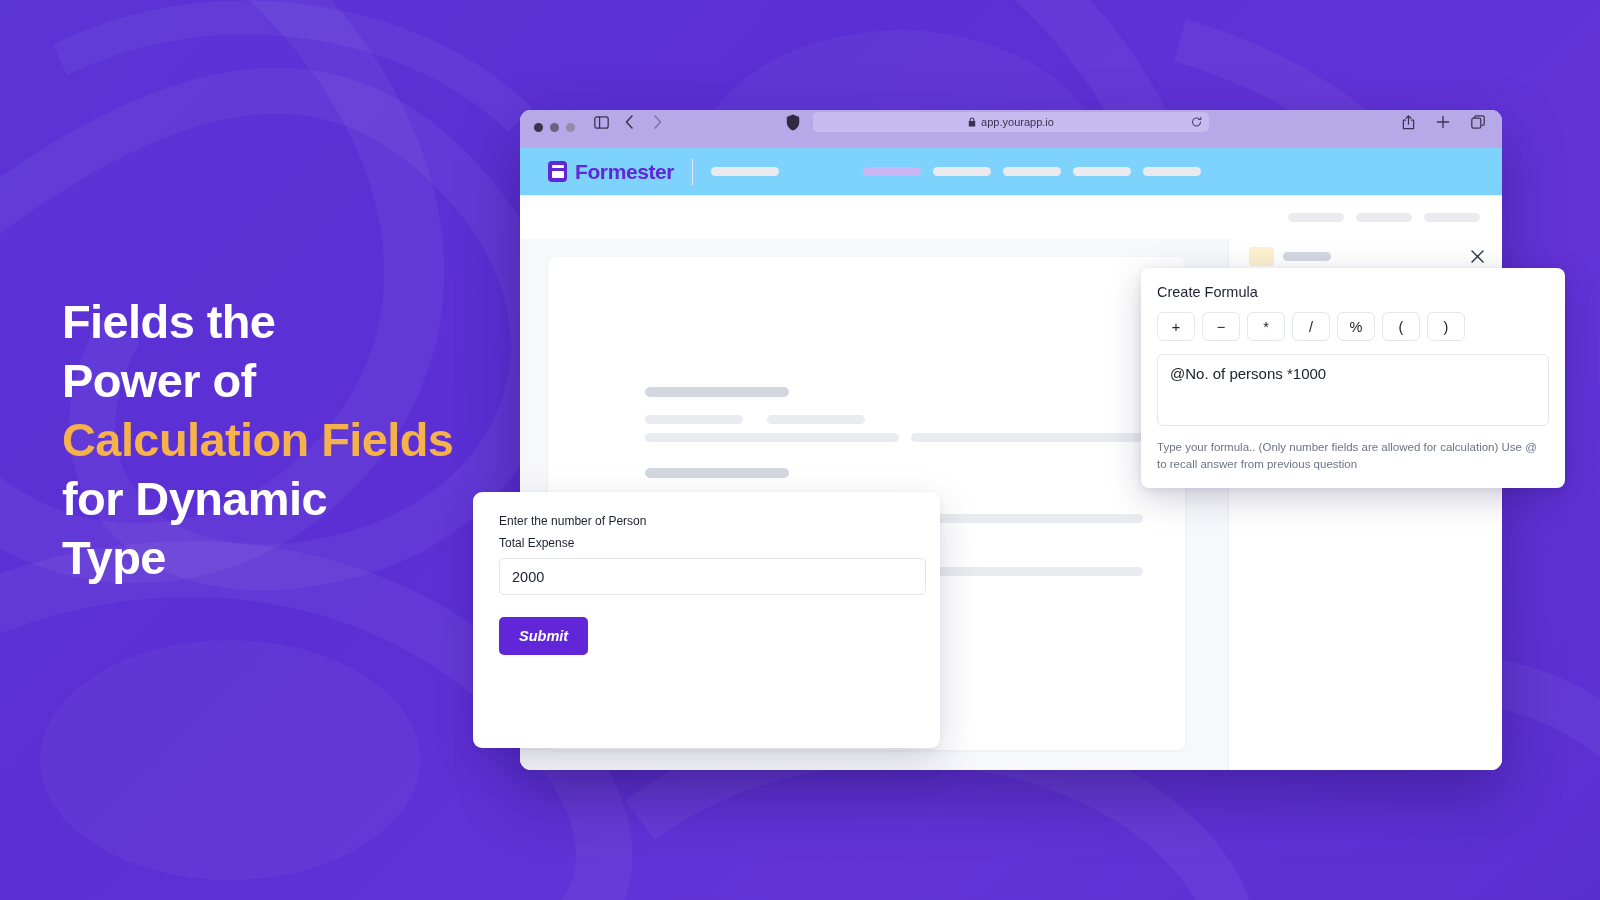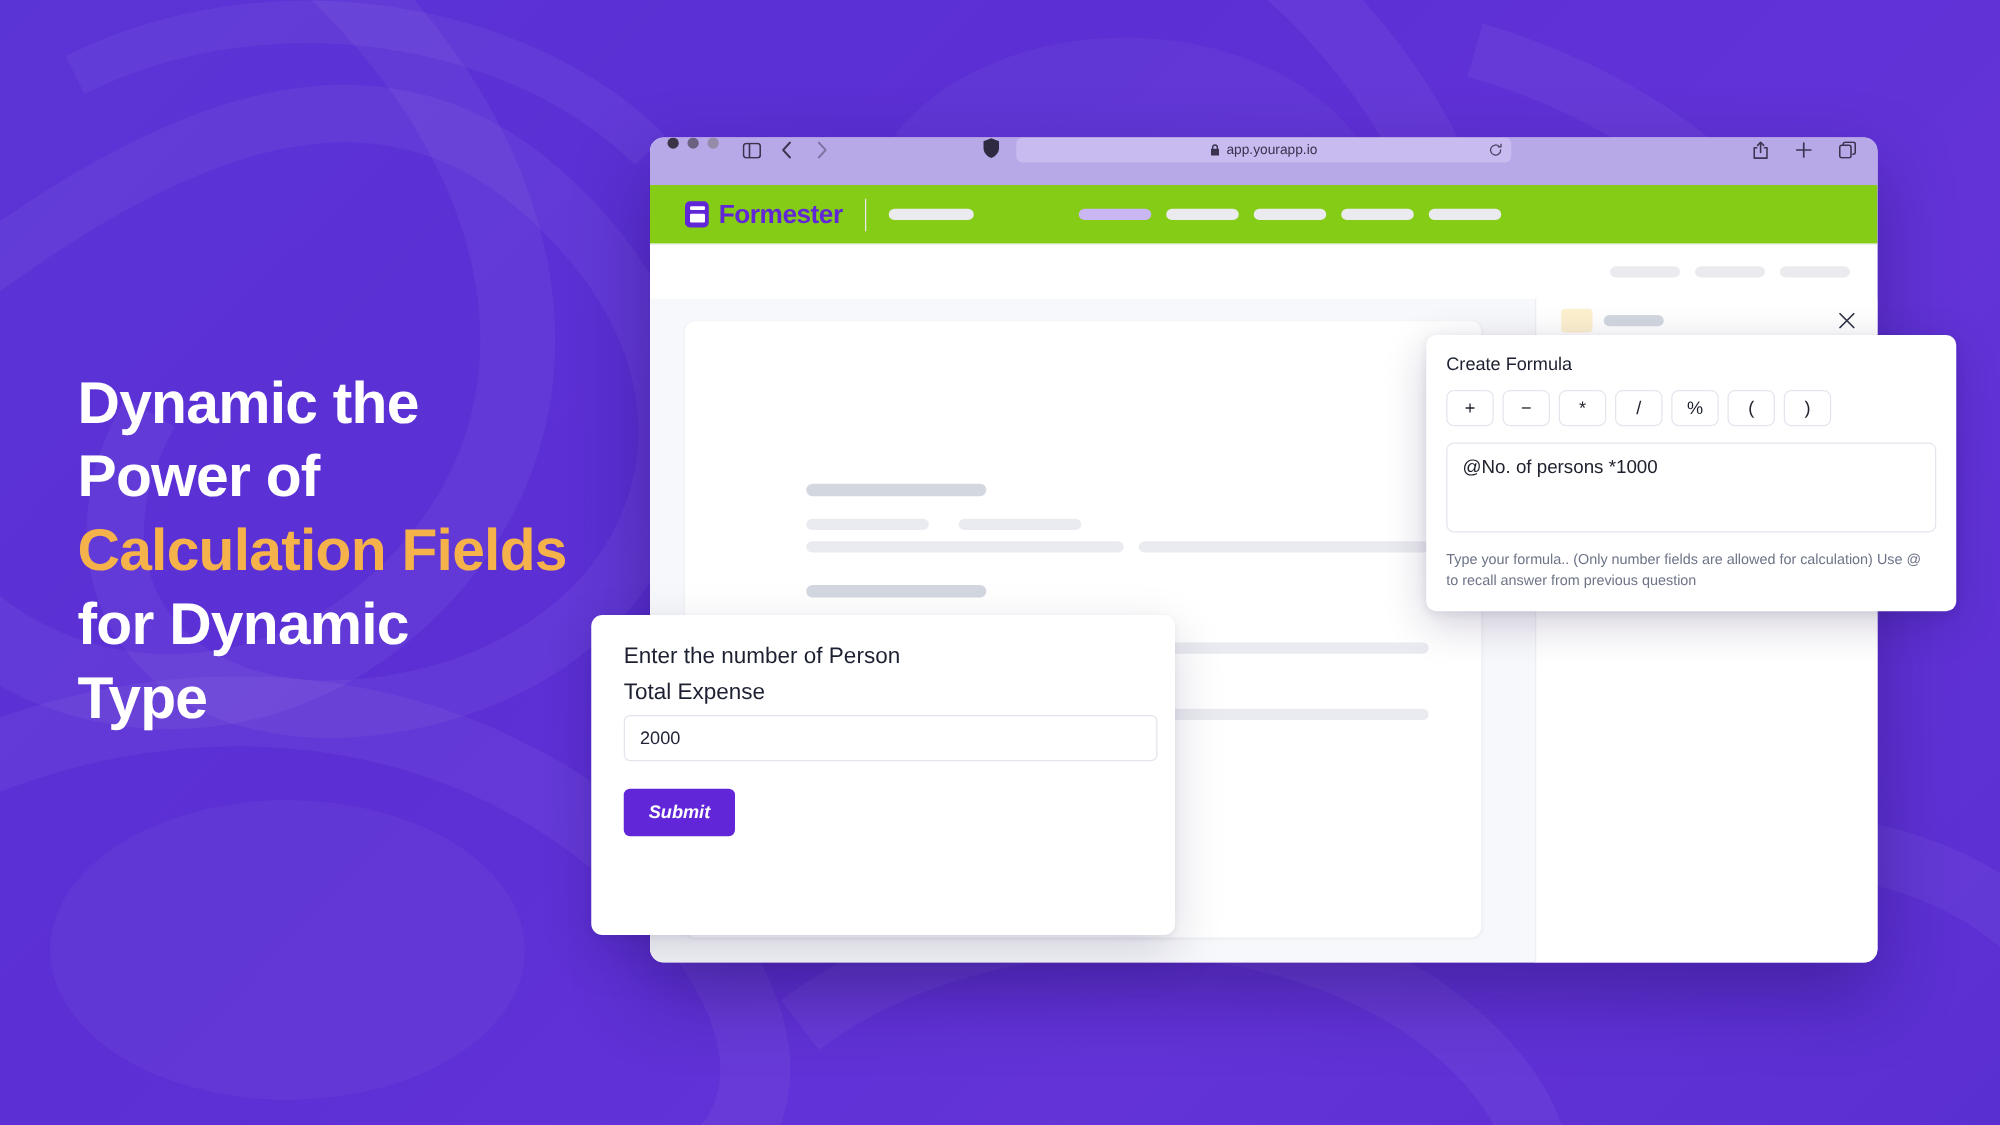--- a/index.html
+++ b/index.html
@@ -49,22 +49,22 @@
     box-shadow: 0 26px 60px rgba(20, 6, 70, 0.34);
     overflow: hidden;
   }
 
   
   #titlebar {
     position: relative;
     height: 38px;
     background: #b7a8e8;
     display: flex;
-    align-items: flex-start;
-    padding: 0 14px;
+    align-items: flex-end;
+    padding: 16px 14px;
   }
   .tl-dots { display: flex; gap: 7px; align-items: center; margin-right: 16px; }
   .tl-dot { width: 9px; height: 9px; border-radius: 50%; }
   .tl-dot.d1 { background: #3b3348; }
   .tl-dot.d2 { background: #6b6180; }
   .tl-dot.d3 { background: #948ba8; }
 
   .tb-icon {
     width: 20px; height: 20px;
     display: flex; align-items: center; justify-content: center;
@@ -112,21 +112,21 @@
     right: 14px;
     display: flex;
     align-items: center;
     gap: 15px;
   }
   .tb-right .tb-icon { margin-right: 0; }
 
   
   #app-header {
     height: 47px;
-    background: #84cc16;
+    background: #7dd3fc;
     display: flex;
     align-items: center;
     padding: 0 26px 0 28px;
     position: relative;
   }
   #logo { display: flex; align-items: center; gap: 8px; }
   #logo-mark {
     width: 19px; height: 21px;
     border-radius: 4px;
     background: #6226d9;
@@ -293,21 +293,21 @@
     left: 473px;
     top: 492px;
     width: 467px;
     height: 256px;
     background: #ffffff;
     border-radius: 9px;
     box-shadow: 0 14px 40px rgba(25, 12, 70, 0.16), 0 2px 6px rgba(25,12,70,0.06);
     padding: 22px 26px;
   }
   .field-label {
-    font-size: 18px;
+    font-size: 12px;
     color: #1d2030;
     margin-bottom: 8px;
   }
   .field-input {
     width: 427px;
     height: 37px;
     border: 1px solid #e3e5ec;
     border-radius: 5px;
     padding: 0 12px;
     font-size: 14.5px;
@@ -349,21 +349,21 @@
         <path d="M60 60 C 220 -20, 420 20, 520 120" stroke-width="34"></path>
       </g>
       <g fill="#ffffff" fill-opacity="0.035">
         <ellipse cx="900" cy="180" rx="210" ry="150"></ellipse>
         <ellipse cx="230" cy="760" rx="190" ry="120"></ellipse>
       </g>
     </svg>
   </div>
 
   <h1 id="headline">
-    <span class="ln">Dynamic the</span>
+    <span class="ln">Fields the</span>
     <span class="ln">Power of</span>
     <span class="accent">Calculation Fields</span>
     <span class="ln">for Dynamic</span>
     <span class="ln">Type</span>
   </h1>
 
   <div id="browser">
 
     <div id="titlebar">
       <div class="tl-dots">

